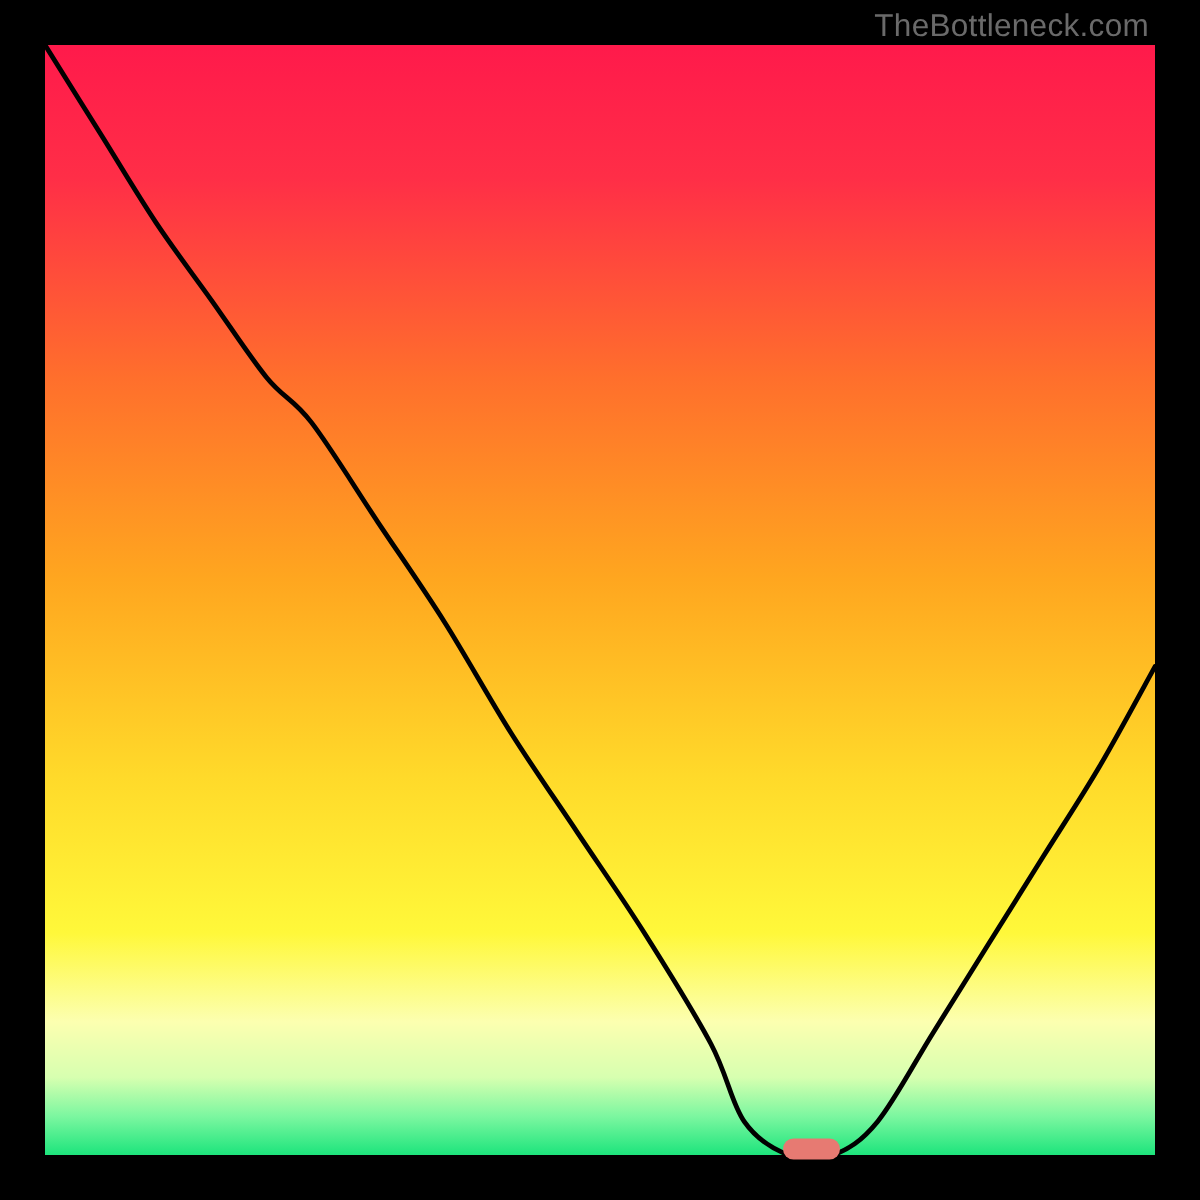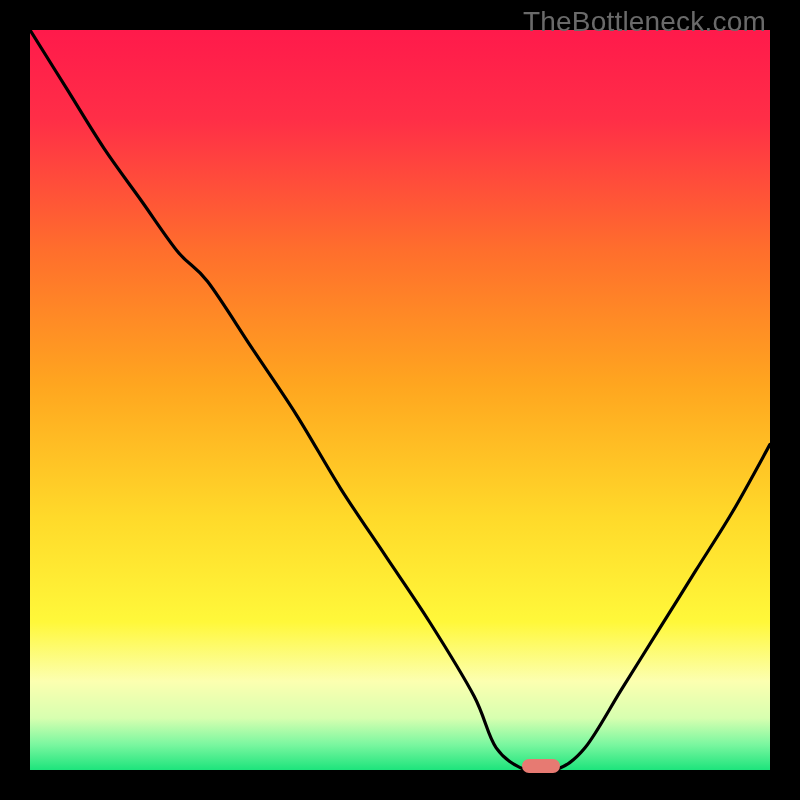--- a/index.html
+++ b/index.html
@@ -37,21 +37,21 @@
     left: 0;
     top: 0;
     width: 740px;
     height: 740px;
   }
   .watermark {
     position: absolute;
     top: 6px;
     right: 34px;
     font-family: Arial, Helvetica, sans-serif;
-    font-size: 28px;
+    font-size: 21px;
     color: #6a6a6a;
     letter-spacing: 0.2px;
     font-weight: 500;
   }
   .marker {
     position: absolute;
     width: 38px;
     height: 14px;
     border-radius: 7px;
     background: #e77a72;

